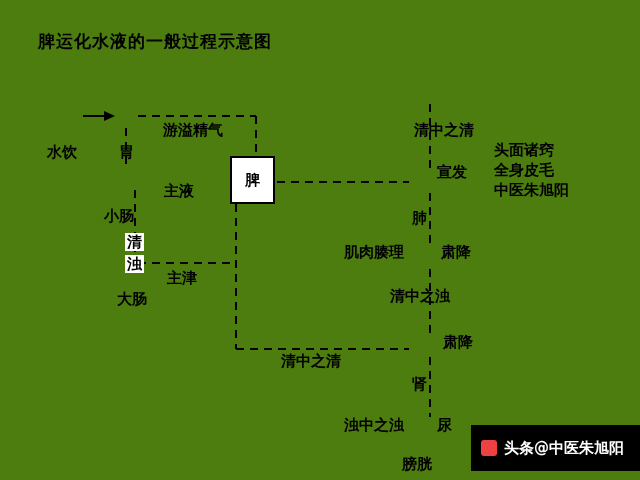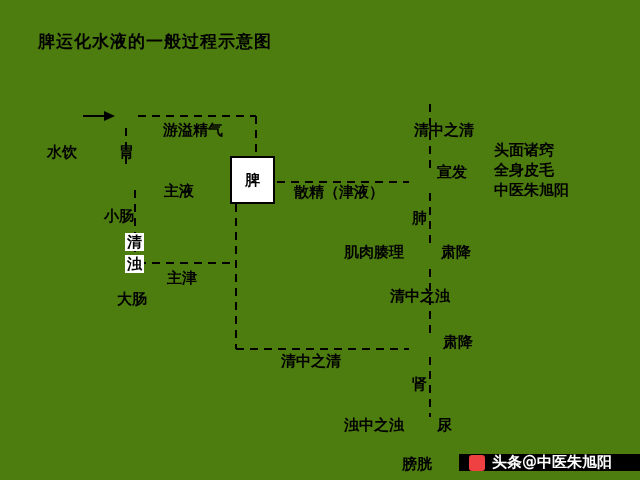--- a/index.html
+++ b/index.html
@@ -5,22 +5,22 @@
   html,body{margin:0;padding:0;background:#fff;}
   .canvas{position:relative;width:640px;height:480px;background:#4d7c0f;overflow:hidden;
           font-family:"DejaVu Sans","Liberation Sans",sans-serif;color:#000;}
   .title{position:absolute;left:38px;top:30px;margin:0;font-size:17px;font-weight:bold;letter-spacing:1px;white-space:nowrap;}
   .lines{position:absolute;left:0;top:0;pointer-events:none;}
   .lbl{position:absolute;font-size:15px;font-weight:bold;line-height:18px;white-space:nowrap;z-index:2;margin-top:36px;}
   .onln{background:#fff;padding:0 2px;}
   .spleen-box{position:absolute;left:230px;top:156px;width:41px;height:44px;border:2px solid #000;
               display:flex;align-items:center;justify-content:center;font-size:15px;font-weight:bold;
               background:#fff;z-index:2;}
-  .watermark{position:absolute;right:0;bottom:9px;height:17px;background:#000;display:flex;
-             align-items:center;gap:7px;padding:0 28px 0 10px;z-index:3;}
+  .watermark{position:absolute;right:0;bottom:9px;height:46px;background:#000;display:flex;
+             align-items:center;gap:7px;padding:0 16px 0 10px;z-index:3;}
   .watermark .logo{width:16px;height:16px;border-radius:3px;background:#f04142;display:inline-block;flex:0 0 auto;}
   .watermark .wm-text{color:#fff;font-size:15px;font-weight:bold;white-space:nowrap;}
 </style>
 </head>
 <body>
 
 <div class="canvas">
 
   <div class="title">脾运化水液的一般过程示意图</div>
 
@@ -49,21 +49,20 @@
   <div class="lbl" style="left:119px;top:107px">胃</div>
   <div class="lbl" style="left:163px;top:85px">游溢精气</div>
 
   <div class="lbl" style="left:414px;top:85px">清中之清</div>
   <div class="lbl" style="left:437px;top:127px">宣发</div>
   <div class="lbl" style="left:494px;top:105px">头面诸窍</div>
   <div class="lbl" style="left:494px;top:125px">全身皮毛</div>
   <div class="lbl" style="left:494px;top:145px">中医朱旭阳</div>
 
   <div class="lbl" style="left:164px;top:146px">主液</div>
-  <div class="lbl" style="left:294px;top:147px">散精（津液）</div>
 
   <div class="lbl" style="left:104px;top:171px">小肠</div>
   <div class="lbl" style="left:412px;top:173px">肺</div>
 
   <div class="spleen-box">
     <span>脾</span>
   </div>
 
   <div class="lbl onln" style="left:125px;top:197px">清</div>
   <div class="lbl" style="left:344px;top:207px">肌肉腠理</div>

